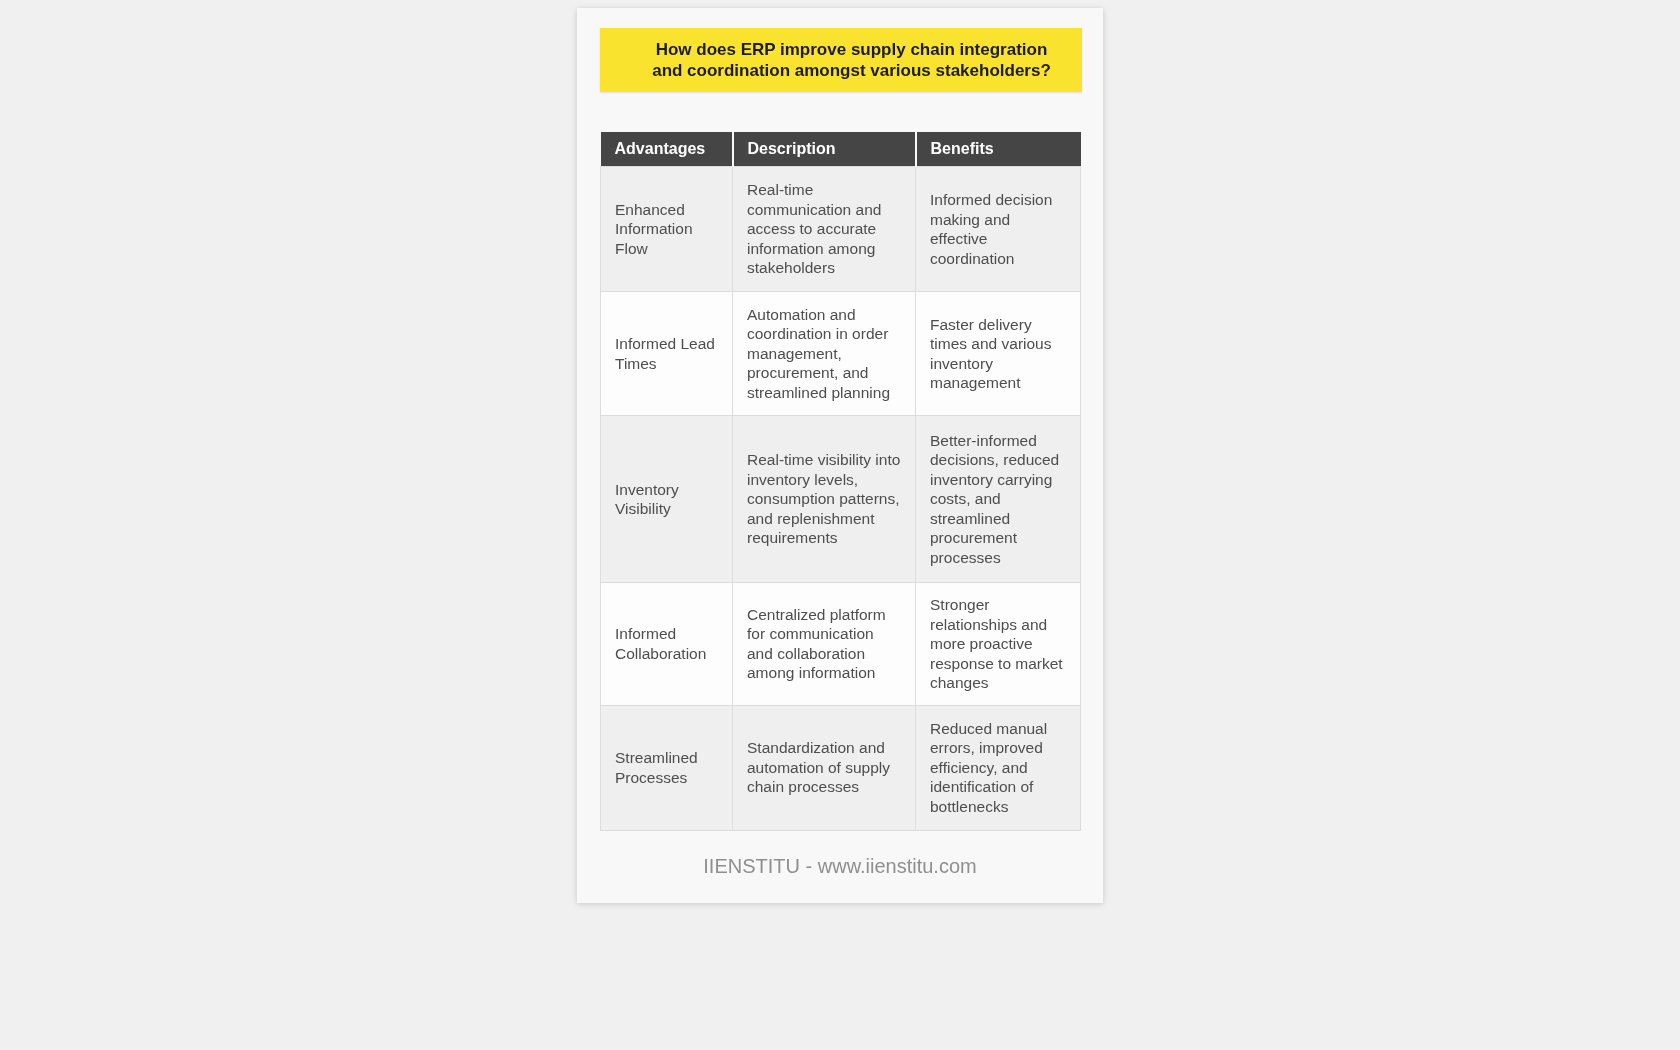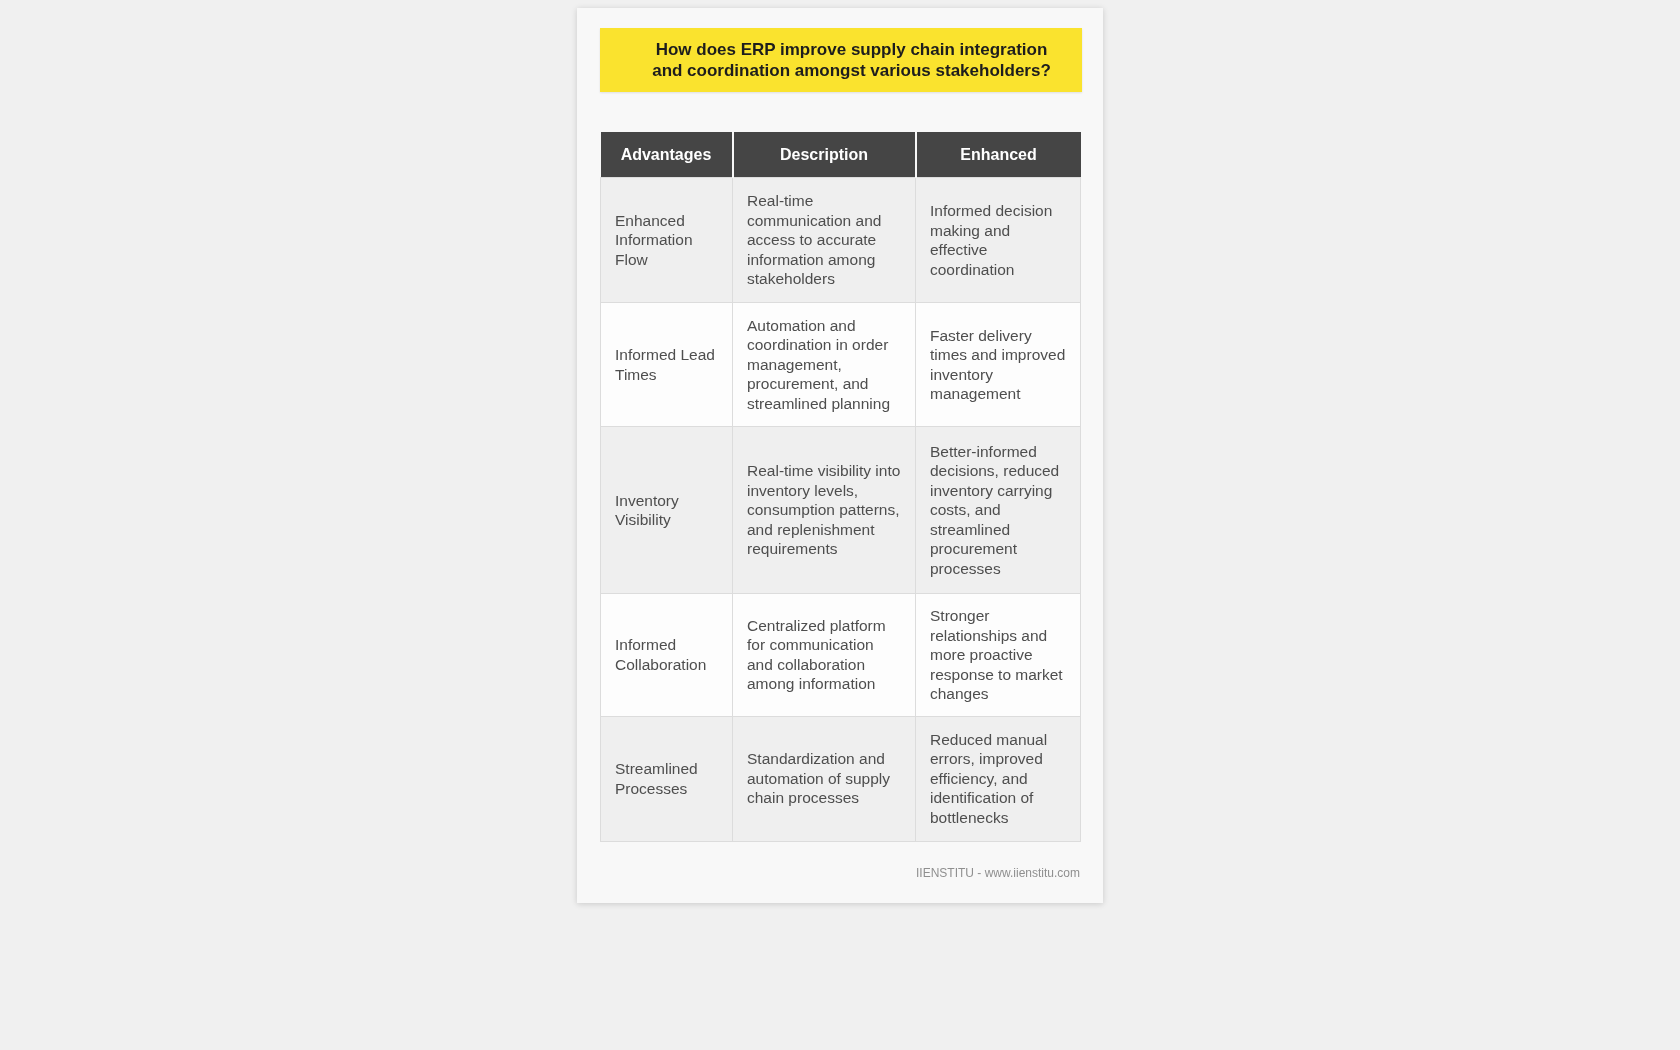--- a/index.html
+++ b/index.html
@@ -49,22 +49,22 @@
     margin-top: 40px;
     width: 480px;
     border-collapse: collapse;
     table-layout: fixed;
   }
   table.tbl th {
     background: var(--header-bg, #454545);
     color: var(--header-text, #ffffff);
     font-size: 16px;
     font-weight: bold;
-    text-align: center;
-    height: 45px;
+    text-align: left;
+    height: 34px;
     padding: 0 14px;
     vertical-align: middle;
     border-left: 2px solid var(--card-bg, #f8f8f8);
   }
   table.tbl th:first-child {
     border-left: none;
   }
   table.tbl td {
     font-size: 15.5px;
     color: var(--body-text, #4e4e4e);
@@ -76,22 +76,22 @@
   }
   table.tbl tbody tr:nth-child(odd) td { background: var(--row-alt-bg, #efefef); }
   table.tbl tbody tr:nth-child(even) td { background: var(--row-bg, #fdfdfd); }
   table.tbl tbody tr:nth-child(1) { height: 125px; }
   table.tbl tbody tr:nth-child(2) { height: 124px; }
   table.tbl tbody tr:nth-child(3) { height: 167px; }
   table.tbl tbody tr:nth-child(4) { height: 121px; }
   table.tbl tbody tr:nth-child(5) { height: 125px; }
   .footer {
     margin-top: 24px;
-    text-align: right;
-    font-size: 12px;
+    text-align: center;
+    font-size: 20px;
     color: var(--footer-text, #8f8f8f);
   }
 </style>
 </head>
 <body>
 
 <div class="card">
 
   <div class="question-banner">
     <span class="q-text">How does ERP improve supply chain integration and coordination amongst various stakeholders?</span>
@@ -100,33 +100,33 @@
   <table class="tbl">
     <colgroup>
       <col style="width:132px">
       <col style="width:183px">
       <col style="width:165px">
     </colgroup>
     <thead>
       <tr>
         <th>Advantages</th>
         <th>Description</th>
-        <th>Enhanced</th>
+        <th>Benefits</th>
       </tr>
     </thead>
     <tbody>
       <tr>
         <td>Enhanced Information Flow</td>
         <td>Real-time communication and access to accurate information among stakeholders</td>
         <td>Informed decision making and effective coordination</td>
       </tr>
       <tr>
         <td>Informed Lead Times</td>
         <td>Automation and coordination in order management, procurement, and streamlined planning</td>
-        <td>Faster delivery times and improved inventory management</td>
+        <td>Faster delivery times and various inventory management</td>
       </tr>
       <tr>
         <td>Inventory Visibility</td>
         <td>Real-time visibility into inventory levels, consumption patterns, and replenishment requirements</td>
         <td>Better-informed decisions, reduced inventory carrying costs, and streamlined procurement processes</td>
       </tr>
       <tr>
         <td>Informed Collaboration</td>
         <td>Centralized platform for communication and collaboration among information</td>
         <td>Stronger relationships and more proactive response to market changes</td>

